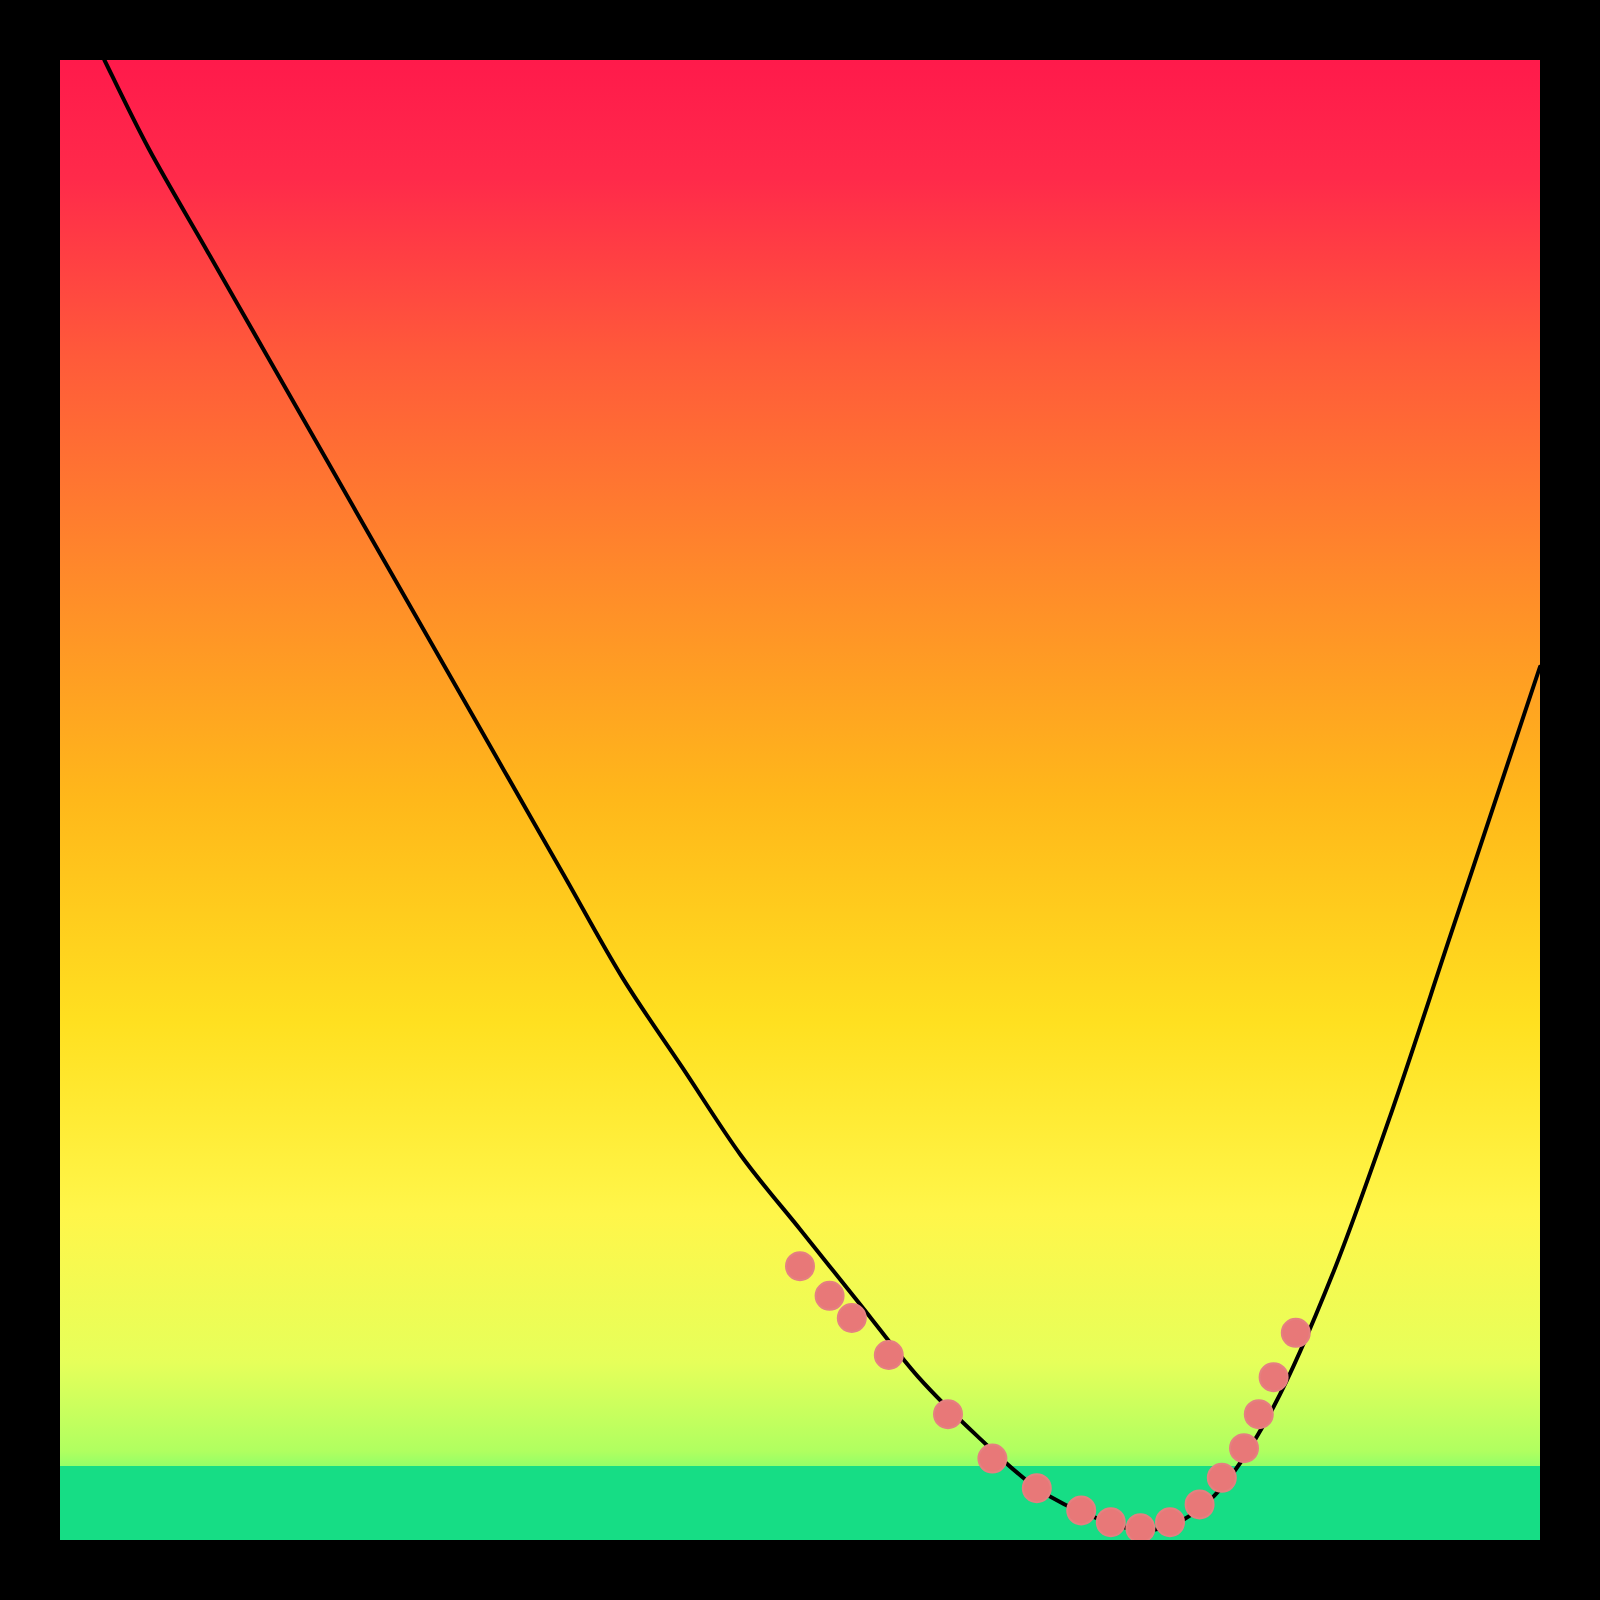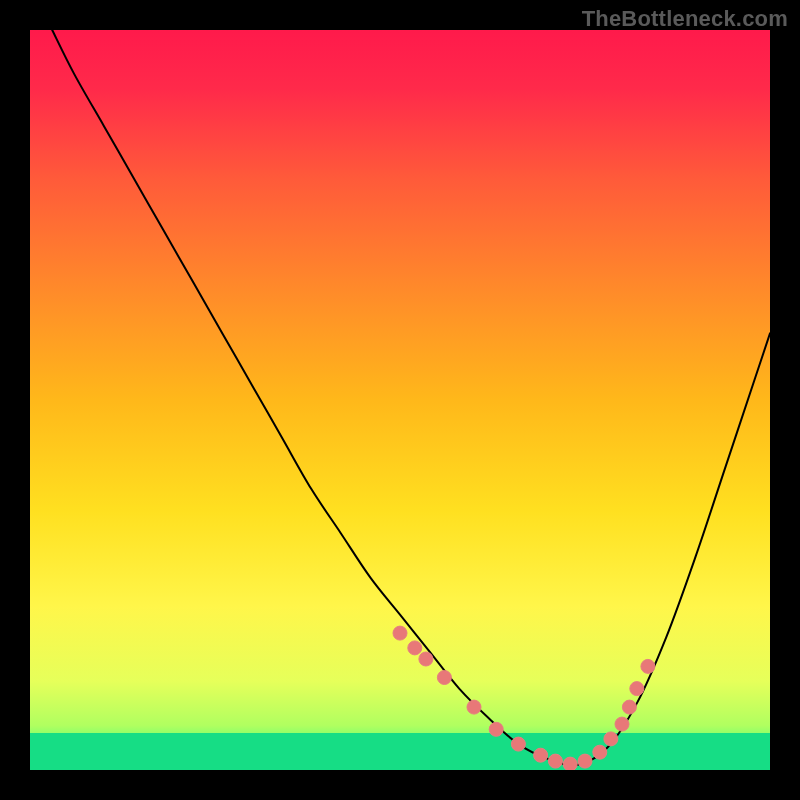--- a/index.html
+++ b/index.html
@@ -79,14 +79,13 @@
           <circle class="dot" cx="555.0" cy="731.1" r="7" fill="#e87878"></circle>
           <circle class="dot" cx="569.8" cy="722.2" r="7" fill="#e87878"></circle>
           <circle class="dot" cx="580.9" cy="708.9" r="7" fill="#e87878"></circle>
           <circle class="dot" cx="592.0" cy="694.1" r="7" fill="#e87878"></circle>
           <circle class="dot" cx="599.4" cy="677.1" r="7" fill="#e87878"></circle>
           <circle class="dot" cx="606.8" cy="658.6" r="7" fill="#e87878"></circle>
           <circle class="dot" cx="617.9" cy="636.4" r="7" fill="#e87878"></circle>
         </g>
     </svg>
   </div>
-  <div class="watermark">TheBottleneck.com</div>
 </div>
 
 </body></html>

